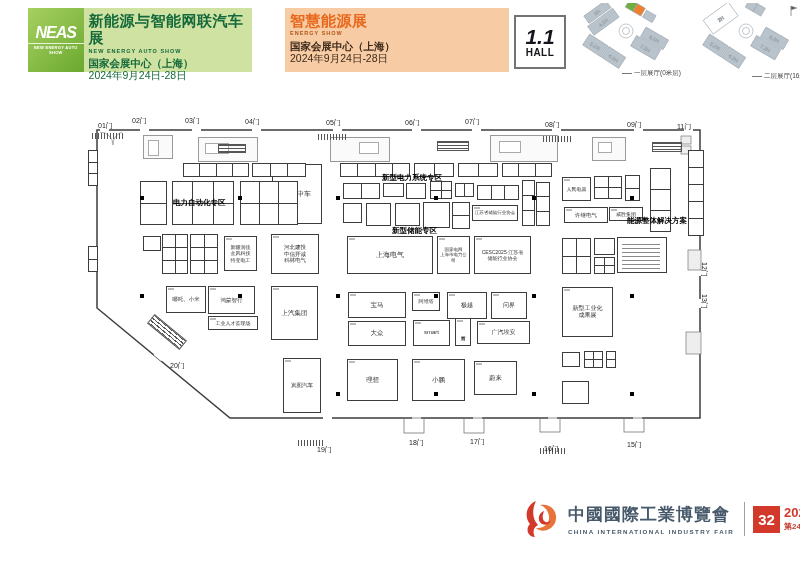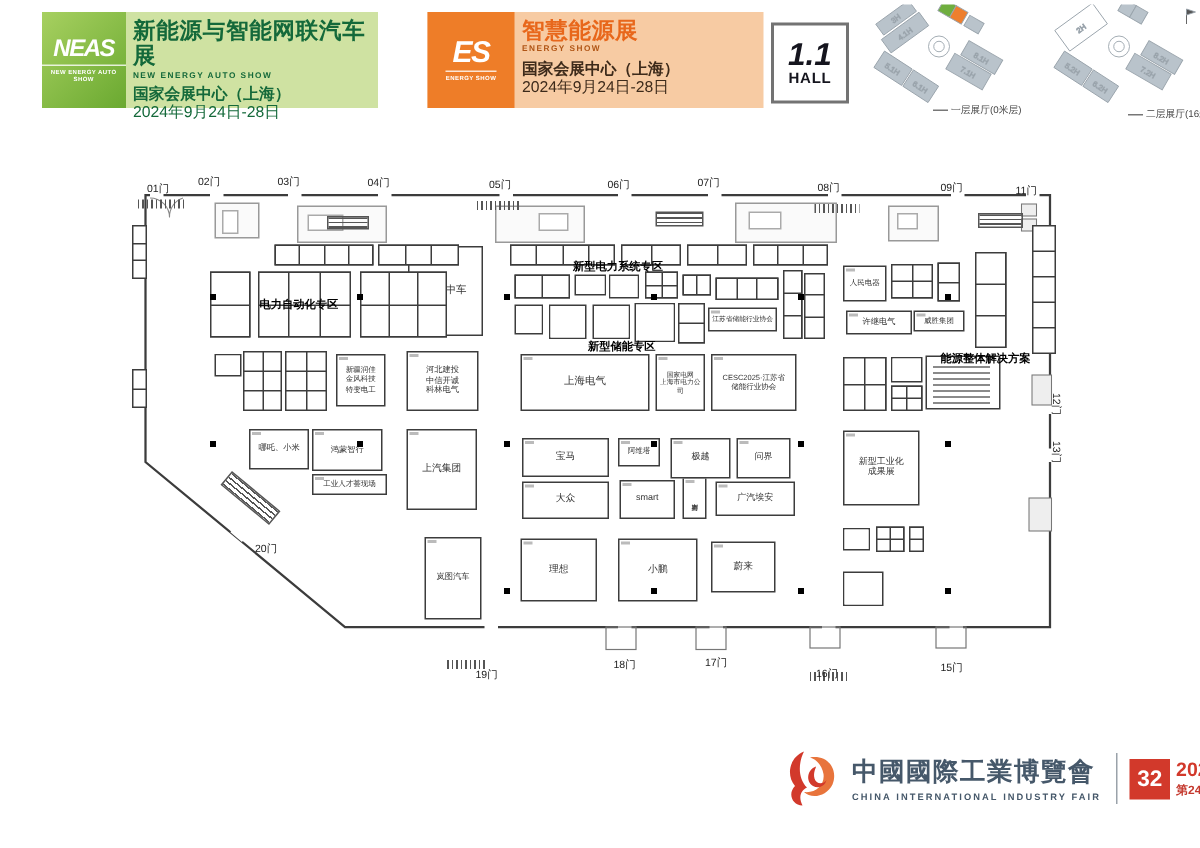--- a/index.html
+++ b/index.html
@@ -72,24 +72,20 @@
     </div>
     <div class="banner-text">
       <div class="bt-title">新能源与智能网联汽车展</div>
       <div class="bt-sub">NEW ENERGY AUTO SHOW</div>
       <div class="bt-venue">国家会展中心（上海）</div>
       <div class="bt-dates">2024年9月24日-28日</div>
     </div>
   </div>
 
   <div class="banner banner-es">
-    <div class="logo-box logo-es">
-      <div class="logo-main">ES</div>
-      <div class="logo-sub">ENERGY SHOW</div>
-    </div>
     <div class="banner-text">
       <div class="bt-title">智慧能源展</div>
       <div class="bt-sub">ENERGY SHOW</div>
       <div class="bt-venue">国家会展中心（上海）</div>
       <div class="bt-dates">2024年9月24日-28日</div>
     </div>
   </div>
 
   <div class="hall-badge">
     <div class="hall-num">1.1</div>
@@ -439,21 +435,21 @@
         <div></div>
         <div></div>
       </div>
       <div class="cluster" style="left: 88px; top: 246px; width: 10px; height: 26px; grid-template-columns: repeat(1, 1fr); grid-template-rows: repeat(2, 1fr);">
         <div></div>
         <div></div>
       </div>
       <div class="zone-label" style="left: 173px; top: 198px;">电力自动化专区</div>
       <div class="zone-label" style="left: 382px; top: 173px;">新型电力系统专区</div>
       <div class="zone-label" style="left: 392px; top: 226px;">新型储能专区</div>
-      <div class="zone-label" style="left: 586px; top: 234px; padding-left: 41px;">能源整体解决方案</div>
+      <div class="zone-label" style="left: 586px; top: 216px; padding-left: 41px;">能源整体解决方案</div>
       <div class="gate-label" style="left: 98px; top: 121px;">01门</div>
       <div class="gate-label" style="left: 132px; top: 116px;">02门</div>
       <div class="gate-label" style="left: 185px; top: 116px;">03门</div>
       <div class="gate-label" style="left: 245px; top: 117px;">04门</div>
       <div class="gate-label" style="left: 326px; top: 118px;">05门</div>
       <div class="gate-label" style="left: 405px; top: 118px;">06门</div>
       <div class="gate-label" style="left: 465px; top: 117px;">07门</div>
       <div class="gate-label" style="left: 545px; top: 120px;">08门</div>
       <div class="gate-label" style="left: 627px; top: 120px;">09门</div>
       <div class="gate-label" style="left: 677px; top: 122px;">11门</div>

